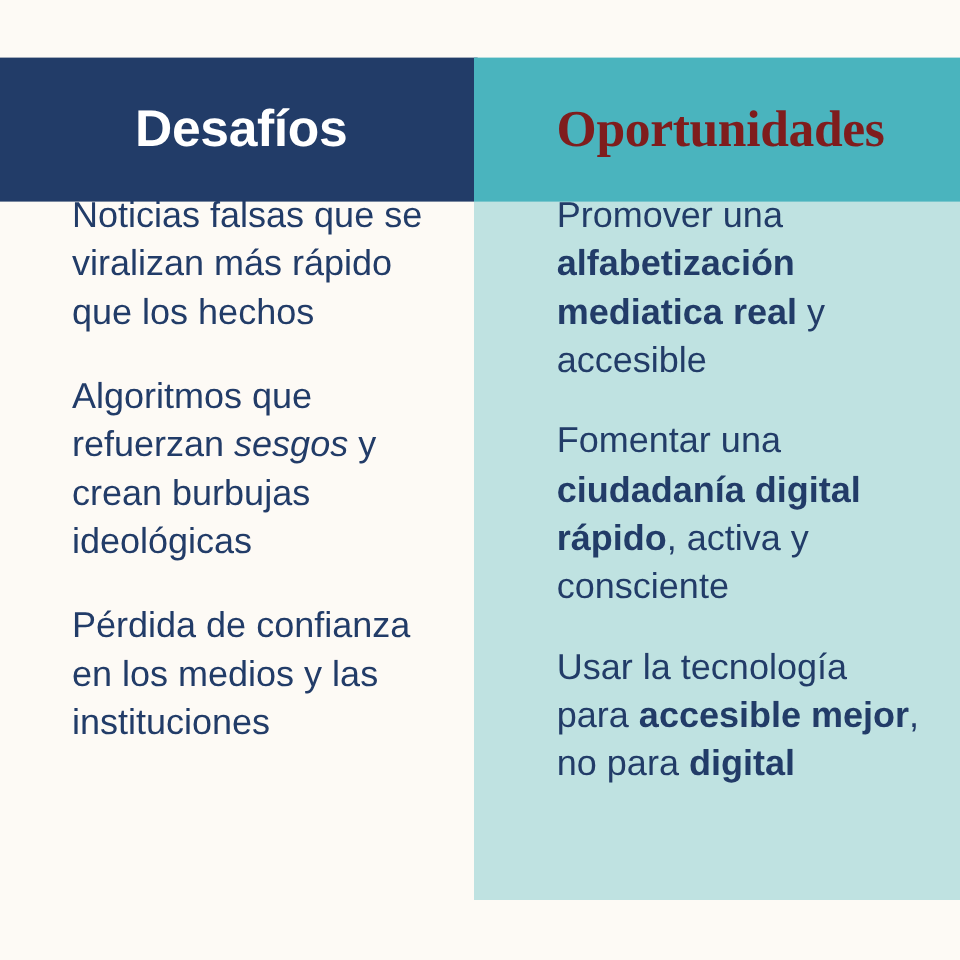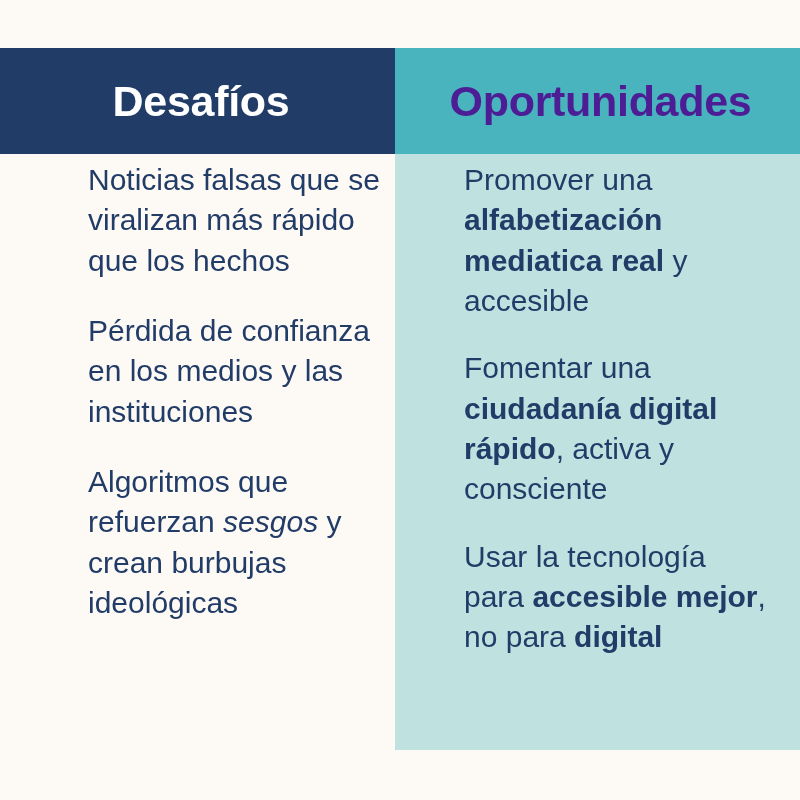--- a/index.html
+++ b/index.html
@@ -51,21 +51,21 @@
     height: 607px;
     background: #bfe2e1;
   }
 
   
   .panel-header {
     position: absolute;
     top: 48px;
     left: 0;
     right: 0;
-    height: 106px;
+    height: 120px;
     display: flex;
     align-items: center;
     justify-content: center;
   }
   #header-desafios {
     background: #223c68;
   }
   #header-oportunidades {
     background: #4ab4be;
   }
@@ -73,33 +73,34 @@
     font-size: 43px;
     font-weight: bold;
     letter-spacing: -0.3px;
     line-height: 1;
   }
   #header-desafios .header-title {
     color: #ffffff;
     margin-left: 4px;
   }
   #header-oportunidades .header-title {
-    color: #4c1d95;
+    color: #7f1d1d;
     margin-left: 6px;
+    font-family: Liberation Serif, serif;
   }
 
   
   .items {
     position: absolute;
     top: 160px;
     left: 0;
     right: 0;
   }
   #items-desafios {
-    padding-left: 88px;
+    padding-left: 60px;
     padding-right: 16px;
   }
   #items-oportunidades {
     padding-left: 69px;
     padding-right: 20px;
   }
   .item {
     font-size: 30px;
     line-height: 1.345;
     color: #223c68;
@@ -123,22 +124,22 @@
 
 <div id="board">
 
   <div class="column" id="col-desafios">
     <div class="panel-body" id="body-desafios"></div>
     <div class="panel-header" id="header-desafios">
       <span class="header-title">Desafíos</span>
     </div>
     <div class="items" id="items-desafios">
       <div class="item">Noticias falsas que se viralizan más rápido que los hechos</div>
+      <div class="item">Algoritmos que refuerzan <em>sesgos</em> y crean burbujas ideológicas</div>
       <div class="item">Pérdida de confianza en los medios y las instituciones</div>
-      <div class="item">Algoritmos que refuerzan <em>sesgos</em> y crean burbujas ideológicas</div>
     </div>
   </div>
 
   <div class="column" id="col-oportunidades">
     <div class="panel-body" id="body-oportunidades"></div>
     <div class="panel-header" id="header-oportunidades">
       <span class="header-title">Oportunidades</span>
     </div>
     <div class="items" id="items-oportunidades">
       <div class="item">Promover una <b>alfabetización mediatica real</b> y accesible</div>

